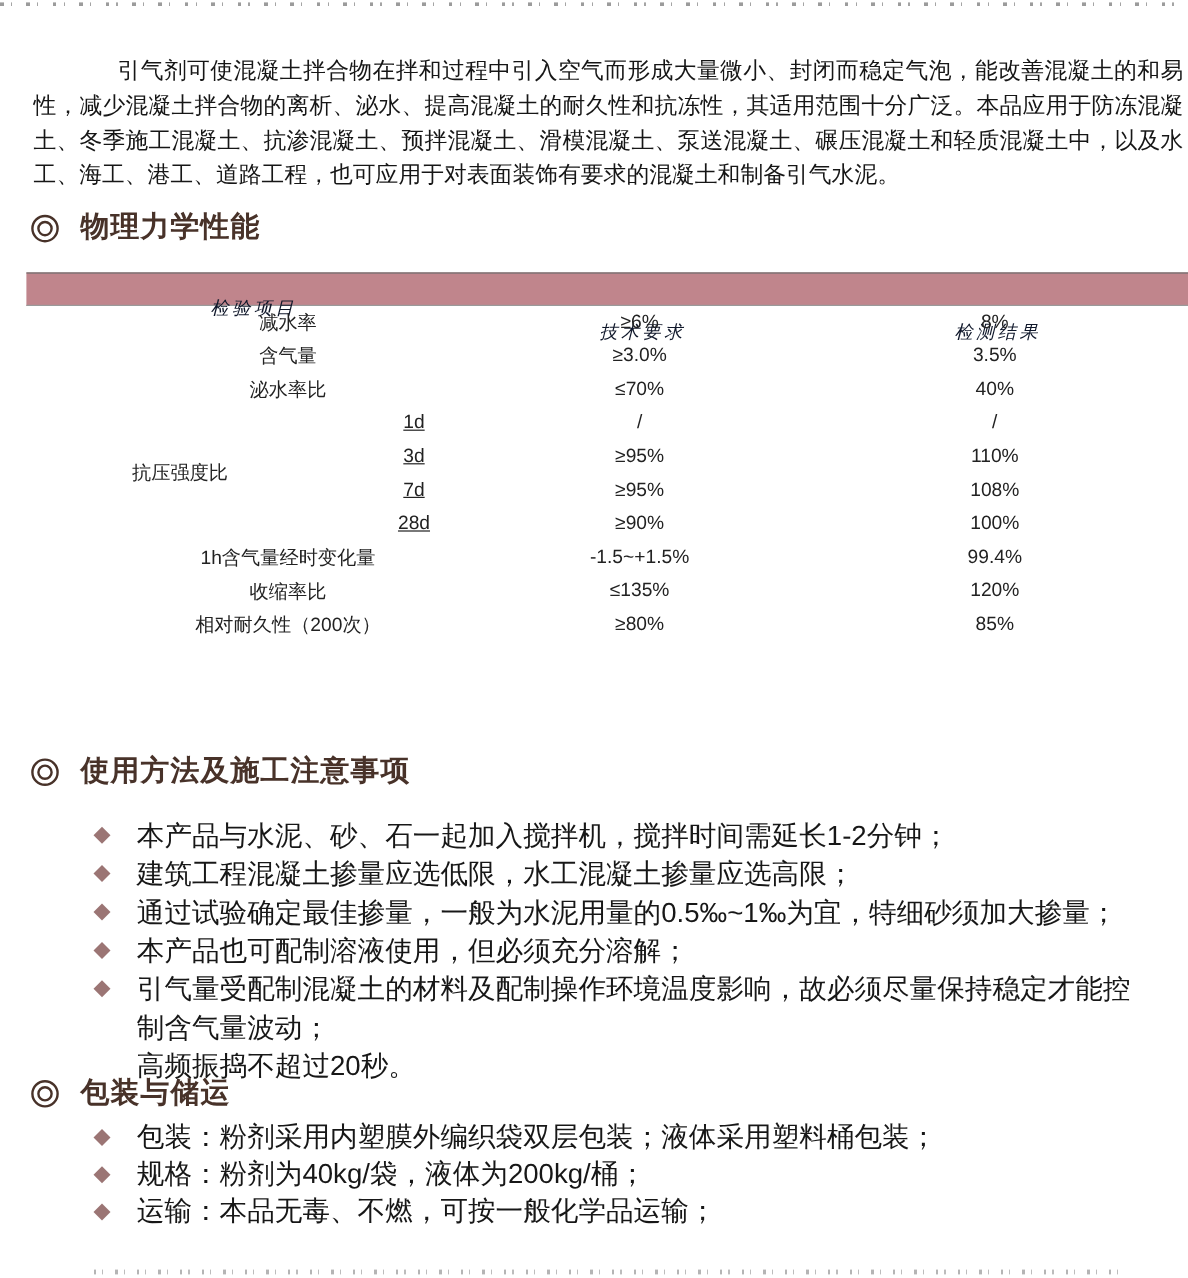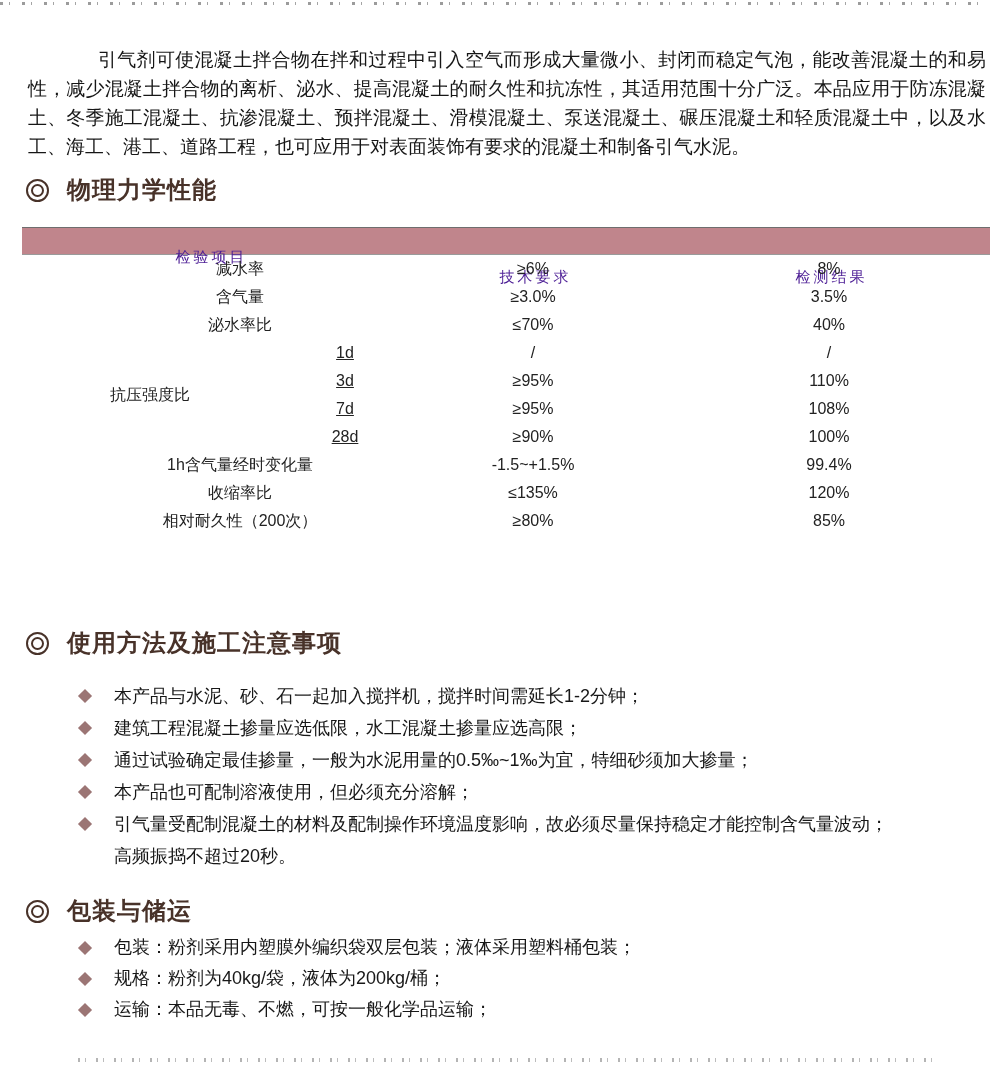--- a/index.html
+++ b/index.html
@@ -38,22 +38,22 @@
     width:19px;height:19px;border:2px solid #483229;border-radius:50%;
     display:flex;align-items:center;justify-content:center;flex:none;
   }
   .dcircle::after{
     content:"";width:9px;height:9px;border:2px solid #483229;border-radius:50%;
   }
   
   .ptable{position:absolute;top:227px;left:22px;width:968px;font-size:16px;color:#222;}
   .thead{
     display:grid;grid-template-columns:376px 270px 322px;height:26px;
-    background:#c0858c;color:#4c1d95;
-    border-top:1px solid #6e6e6e;border-bottom:1px solid #9a9a9a;
+    background:#c0858c;color:#0f172a;
+    border-top:1px solid #6e6e6e;border-bottom:1px solid #9a9a9a;font-style:italic;
   }
   .th{
     display:flex;align-items:center;justify-content:center;
     font-size:15px;letter-spacing:3px;padding-left:3px;
   }
   .th + .th{border-left:2px solid #ffffff;margin-top:40px;}
   .trow{display:grid;grid-template-columns:376px 270px 322px;}
   .r28{height:28px;}
   .r56{height:56px;}
   .r112{height:112px;}
@@ -71,21 +71,21 @@
   .usage-list .b-text{line-height:32px;}
   .usage-list .diamond{margin-top:11px;}
   .packing-list{top:932px;}
   .packing-list .b-text{line-height:31px;}
   .packing-list .diamond{margin-top:10.5px;}
   .bullet-item{display:flex;align-items:flex-start;}
   .diamond{
     width:10px;height:10px;transform:rotate(45deg);background:#9b7574;
     margin-right:24px;flex:none;
   }
-  .b-text{font-size:18px;color:#171717;white-space:pre-line;}
+  .b-text{font-size:23px;color:#171717;white-space:pre-line;}
 </style>
 </head>
 <body>
 
 <div class="artifact artifact-top"></div>
 
 <p class="intro">引气剂可使混凝土拌合物在拌和过程中引入空气而形成大量微小、封闭而稳定气泡，能改善混凝土的和易性，减少混凝土拌合物的离析、泌水、提高混凝土的耐久性和抗冻性，其适用范围十分广泛。本品应用于防冻混凝土、冬季施工混凝土、抗渗混凝土、预拌混凝土、滑模混凝土、泵送混凝土、碾压混凝土和轻质混凝土中，以及水工、海工、港工、道路工程，也可应用于对表面装饰有要求的混凝土和制备引气水泥。</p>
 
 <div class="section-h h-physical">
   <span class="dcircle"></span>

